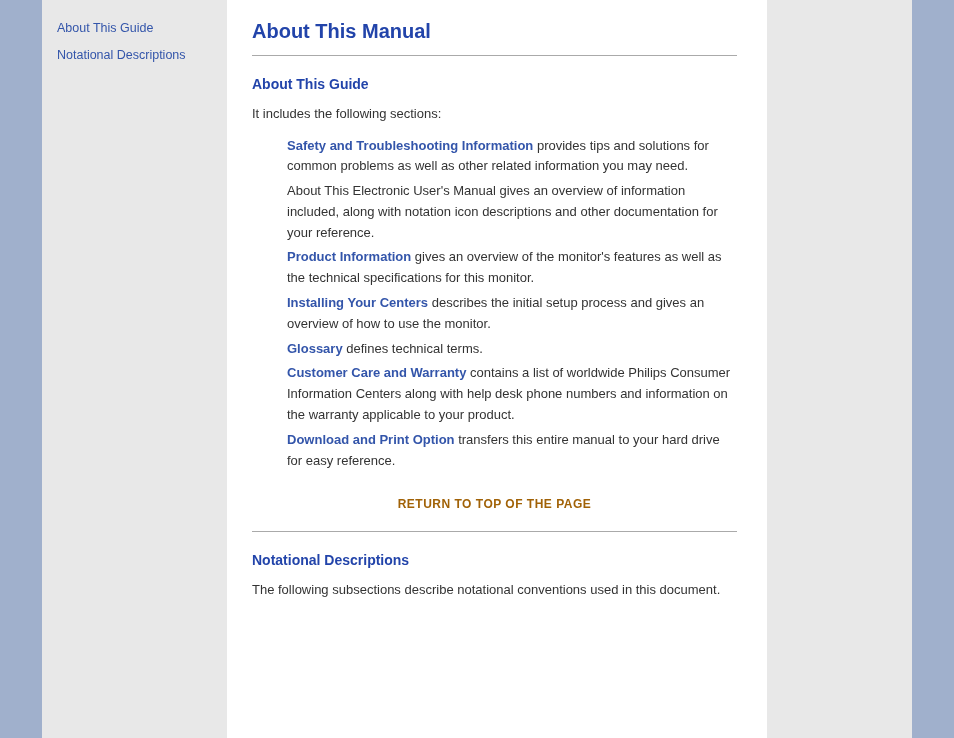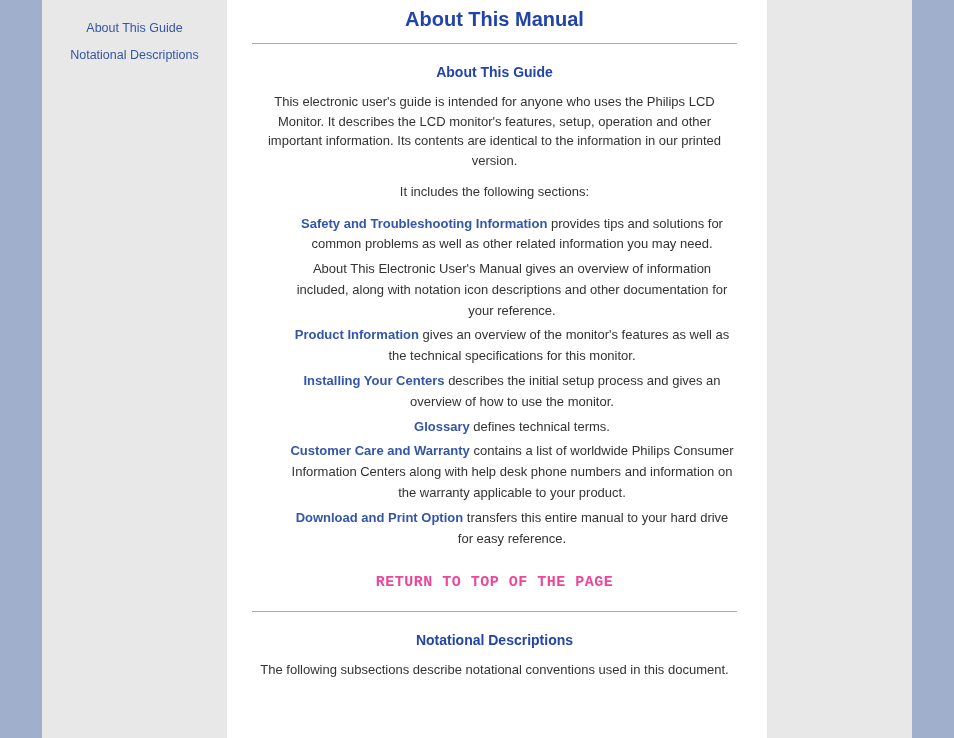--- a/index.html
+++ b/index.html
@@ -1,15 +1,15 @@
 <!DOCTYPE html>
 <html><head>
   <meta charset="utf-8">
   <style>
-    * { margin: 0; padding: 0; box-sizing: border-box; text-align: center; }
+    * { margin: 0; padding: 0; box-sizing: border-box; }
     body {
       font-family: Arial, Helvetica, sans-serif;
       font-size: 13px;
       background-color: #c8d0e0;
       display: flex;
       height: 738px;
       overflow: hidden;
     }
 
     
@@ -36,21 +36,21 @@
       text-decoration: none;
       font-size: 12.5px;
       cursor: pointer;
     }
 
     
     .main-content {
       flex: 1;
       background-color: #ffffff;
       overflow-y: auto;
-      padding: 8px 30px 30px 25px;
+      padding: 20px 30px 30px 25px;
     }
 
     .page-title {
       color: #2244aa;
       font-size: 20px;
       font-weight: bold;
       margin-bottom: 12px;
     }
 
     .divider {
@@ -85,27 +85,26 @@
       cursor: pointer;
       font-weight: bold;
     }
 
     .return-link {
       text-align: center;
       margin: 25px 0 20px 0;
     }
 
     .return-link a {
-      color: #ec4899;
+      color: #a16207;
       text-decoration: none;
-      font-size: 15px;
+      font-size: 12px;
       font-weight: bold;
       letter-spacing: 0.5px;
       cursor: pointer;
-      font-family: Liberation Mono, monospace;
     }
 
     .notational-section {
       margin-top: 10px;
     }
 
     .right-content-bg {
       width: 145px;
       background-color: #e8e8e8;
     }
@@ -130,21 +129,20 @@
 </div>
 
 <div class="main-content">
 
   <h1 class="page-title">About This Manual</h1>
   <hr class="divider">
 
   <div id="about-guide">
     <h2 class="section-title">About This Guide</h2>
 
-    <p class="body-text">This electronic user's guide is intended for anyone who uses the Philips LCD Monitor. It describes the LCD monitor's features, setup, operation and other important information. Its contents are identical to the information in our printed version.</p>
     <p class="body-text">It includes the following sections:</p>
 
     <div class="indent-block">
       <a class="link-text">Safety and Troubleshooting Information</a> provides tips and solutions for common problems as well as other related information you may need.
     </div>
     <div class="indent-block">
       About This Electronic User's Manual gives an overview of information included, along with notation icon descriptions and other documentation for your reference.
     </div>
     <div class="indent-block">
       <a class="link-text">Product Information</a> gives an overview of the monitor's features as well as the technical specifications for this monitor.

